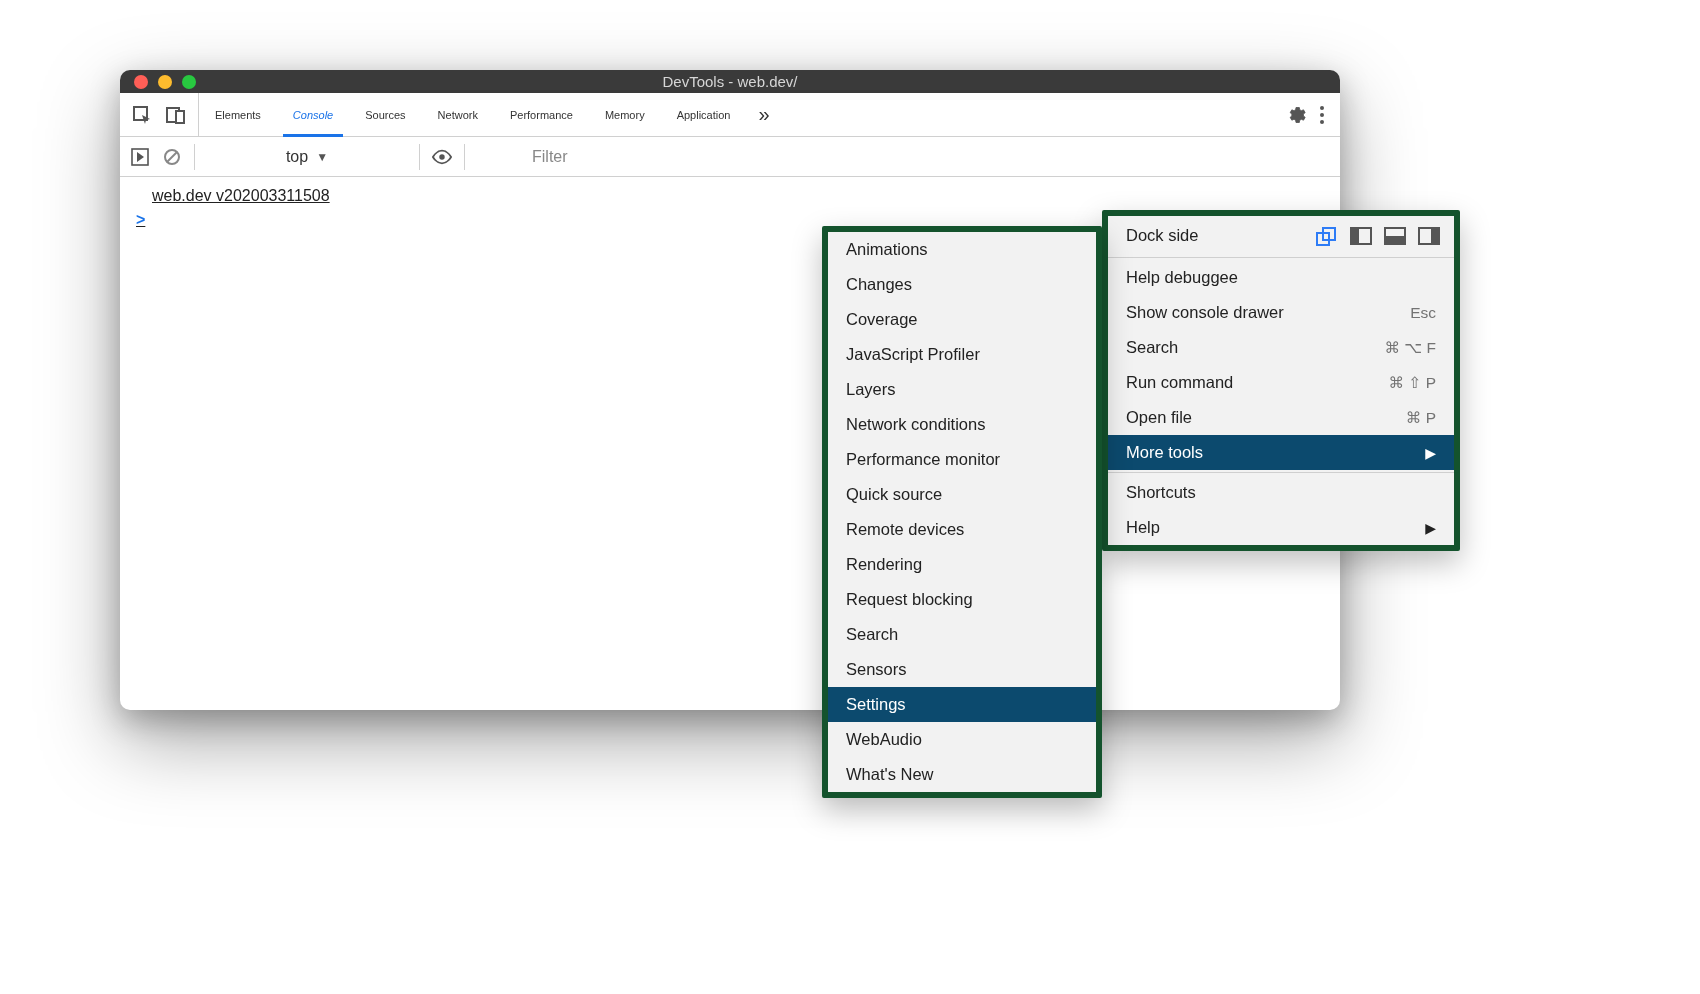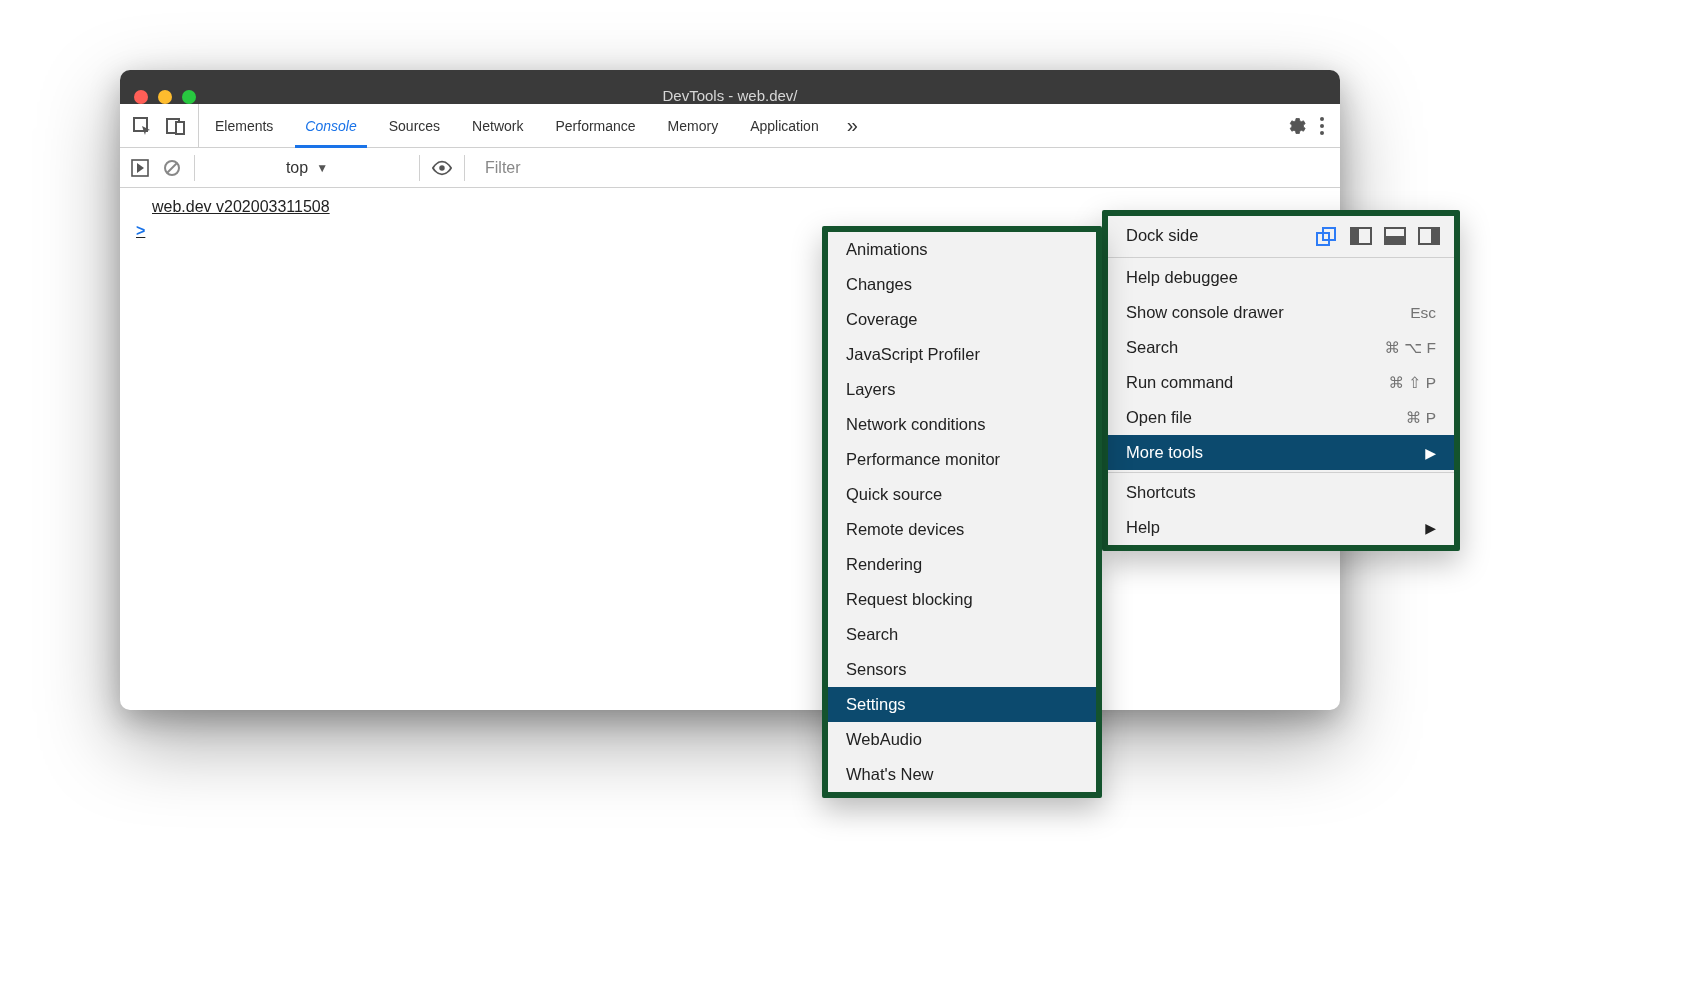--- a/index.html
+++ b/index.html
@@ -11,24 +11,24 @@
     position: absolute;
     left: 120px; top: 70px;
     width: 1220px; height: 640px;
     background: #fff;
     border-radius: 10px;
     box-shadow: 0 30px 80px rgba(0,0,0,.35), 0 10px 30px rgba(0,0,0,.25);
     overflow: visible;
   }
 
   .titlebar {
-    height: 34px;
+    height: 23px;
     background: #3a3a3a;
     border-top-left-radius: 10px; border-top-right-radius: 10px;
-    display: flex; align-items: flex-end;
+    display: flex; align-items: center;
     position: relative;
   }
   .traffic { display: flex; gap: 10px; padding-left: 14px; }
   .tl { width: 14px; height: 14px; border-radius: 50%; }
   .tl.red { background: #ff5f57; }
   .tl.yellow { background: #febc2e; }
   .tl.green { background: #28c840; }
   .titlebar-title {
     position: absolute; left: 0; right: 0; text-align: center;
     color: #d6d6d6; font-size: 15px; pointer-events: none;
@@ -36,21 +36,21 @@
 
   .toolbar {
     height: 44px; border-bottom: 1px solid #d0d0d0;
     display: flex; align-items: stretch;
   }
   .tool-left { display: flex; align-items: center; gap: 14px; padding: 0 12px; border-right: 1px solid #d0d0d0; }
   .tool-right { display: flex; align-items: center; gap: 10px; padding: 0 12px; margin-left: auto; }
   .tabs { display: flex; align-items: stretch; }
   .tab {
     display: flex; align-items: center; padding: 0 16px;
-    font-size: 14px; color: #333; cursor: default; position: relative;
+    font-size: 11px; color: #333; cursor: default; position: relative;
   }
   .tab.active { color: #1a73e8; font-style: italic; }
   .tab.active::after {
     content: ""; position: absolute; left: 6px; right: 6px; bottom: -1px;
     height: 3px; background: #1a73e8;
   }
   .chev-more { font-size: 20px; color:#333; padding: 0 12px; display:flex; align-items:center; }
 
   .ico { width: 20px; height: 20px; display:inline-flex; align-items:center; justify-content:center; color:#555; }
 
@@ -60,21 +60,21 @@
   }
   .ctx-select {
     display:flex; align-items:center; gap:8px; padding:4px 8px;
     border:1px solid transparent; min-width:200px; justify-content:center;
     font-size:16px; color:#333;
   }
   .ctx-select .tri { font-size:12px; color:#555; }
   .sep { width:1px; height:26px; background:#d0d0d0; }
   .filter {
     flex:1; border:none; outline:none; font-size:16px; color:#000000;
-    background:transparent; padding:4px 8px;
+    background:transparent; padding:4px 8px;margin-left:47px;
   }
   .filter::placeholder { color:#888; }
 
   .console-body { padding: 8px 14px; font-family: ui-monospace, Menlo, Consolas, monospace; font-size:16px; color:#222;text-decoration:underline; }
   .log-line { padding: 2px 0 6px 18px; }
   .prompt-line { color:#1a73e8; font-weight:bold; padding-left:2px; }
 
   
   .menu {
     position:absolute; background:#f2f2f2; border:6px solid #14532d;

